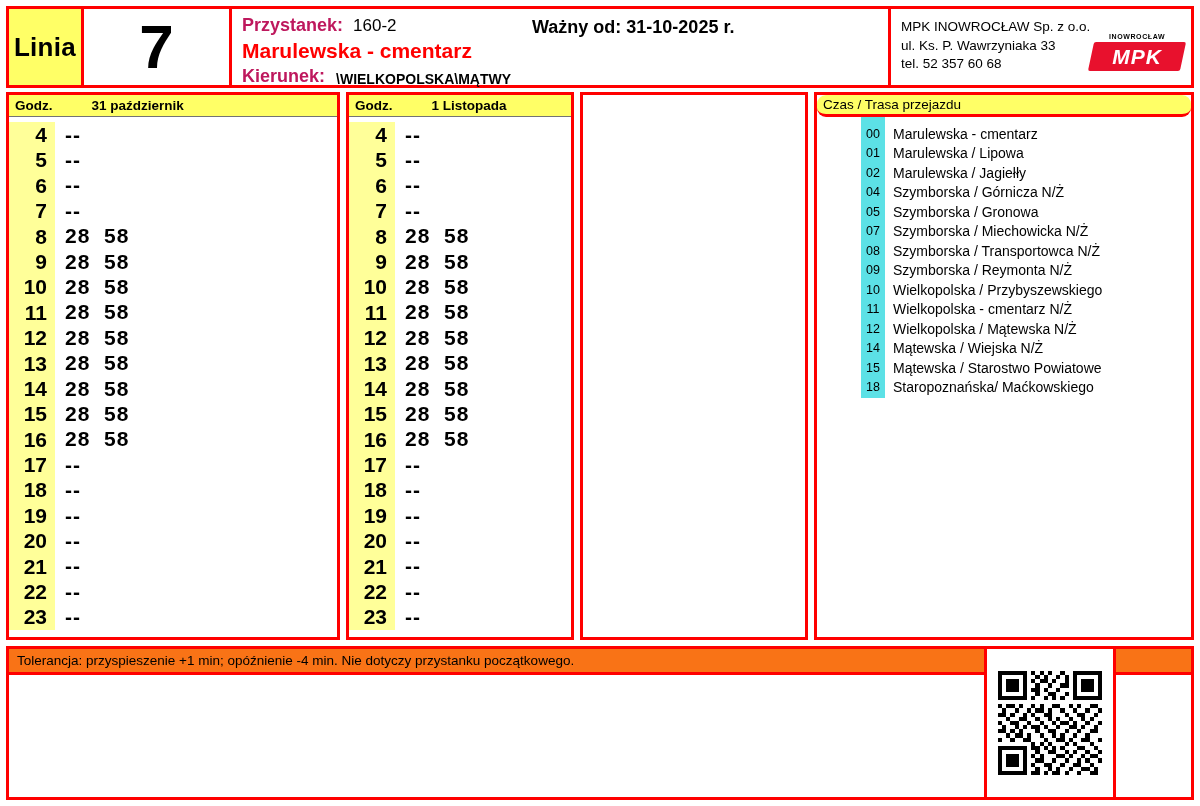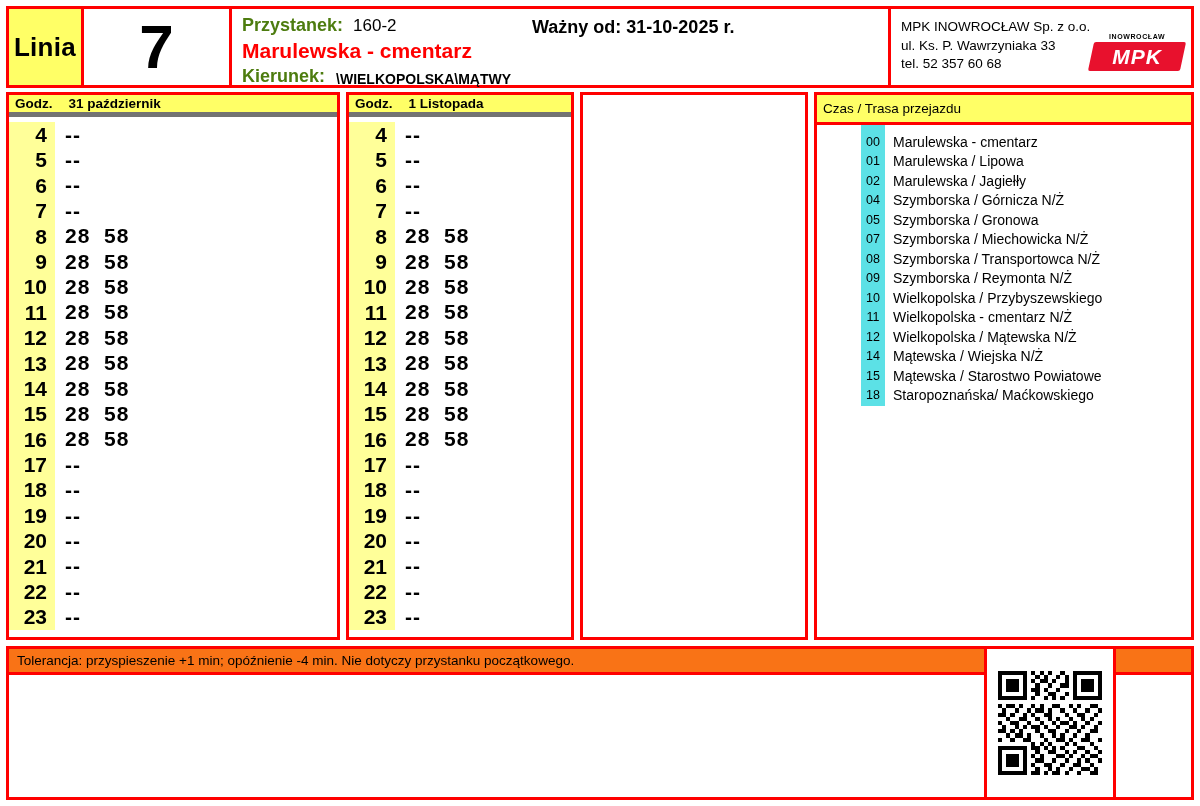--- a/index.html
+++ b/index.html
@@ -48,21 +48,21 @@
     font-size:62px;font-weight:bold;color:#000;line-height:1;
   }
   .hdr-mid-cell{
     flex:1;height:100%;
     border-right:3px solid #ff0000;
     box-sizing:border-box;
     position:relative;
     padding:6px 0 0 10px;
   }
   .row1{display:flex;align-items:baseline;}
-  .lbl{font-size:18px;font-weight:bold;color:#4d7c0f;}
+  .lbl{font-size:18px;font-weight:bold;color:#be185d;}
   .val{font-size:17px;color:#000;margin-left:10px;font-weight:normal;}
   .valid{
     position:absolute;left:300px;top:8px;
     font-size:18px;font-weight:bold;color:#000;white-space:nowrap;
   }
   .route-name{
     font-size:21px;font-weight:bold;color:#ff0000;margin-top:3px;
   }
   .dir-row{display:flex;align-items:flex-end;margin-top:3px;}
   .dir-val{font-size:14px;font-weight:bold;color:#000;margin-left:11px;}
@@ -100,25 +100,25 @@
 
   
   #col1{left:6px;top:92px;width:334px;height:548px;}
   #col2{left:346px;top:92px;width:228px;height:548px;}
   #col3{left:580px;top:92px;width:228px;height:548px;}
   #col4{left:814px;top:92px;width:380px;height:548px;}
 
   .col-head{
     height:22px;
     background:#ffff66;
-    border-bottom:5px solid #737373;
+    border-bottom:1px solid #737373;
     display:flex;align-items:center;
     box-sizing:border-box;
     padding-left:6px;
-    font-size:13.5px;font-weight:bold;color:#000;
+    font-size:13.5px;font-weight:bold;color:#000;gap:23px;
   }
   .col-head .hd-h{margin-right:16px;}
   .col-head .hd-d{font-weight:bold;}
 
   .rows{padding-top:5px;}
   .trow{
     display:flex;align-items:center;
     height:25.4px;
   }
   .hcell{
@@ -132,27 +132,27 @@
   }
   .mcell{
     padding-left:10px;
     font-size:21px;font-weight:bold;color:#000;
     white-space:pre;
     letter-spacing:1px;
   }
 
   
   .route-head{
-    height:30px;
+    height:22px;
     background:#ffff66;
     border-bottom:3px solid #ff0000;
     display:flex;align-items:center;
     box-sizing:border-box;
     padding-left:6px;
-    font-size:13.5px;color:#000;
+    font-size:13.5px;color:#000;border-radius:9px;
   }
   .route-body{position:relative;padding-top:7px;margin-left:44px;}
   .rstrip{
     position:absolute;left:0;top:0;width:24px;height:320px;
     background:#5ce1e6;
   }
   .rrow{
     position:relative;
     height:19.5px;
     display:flex;align-items:center;

